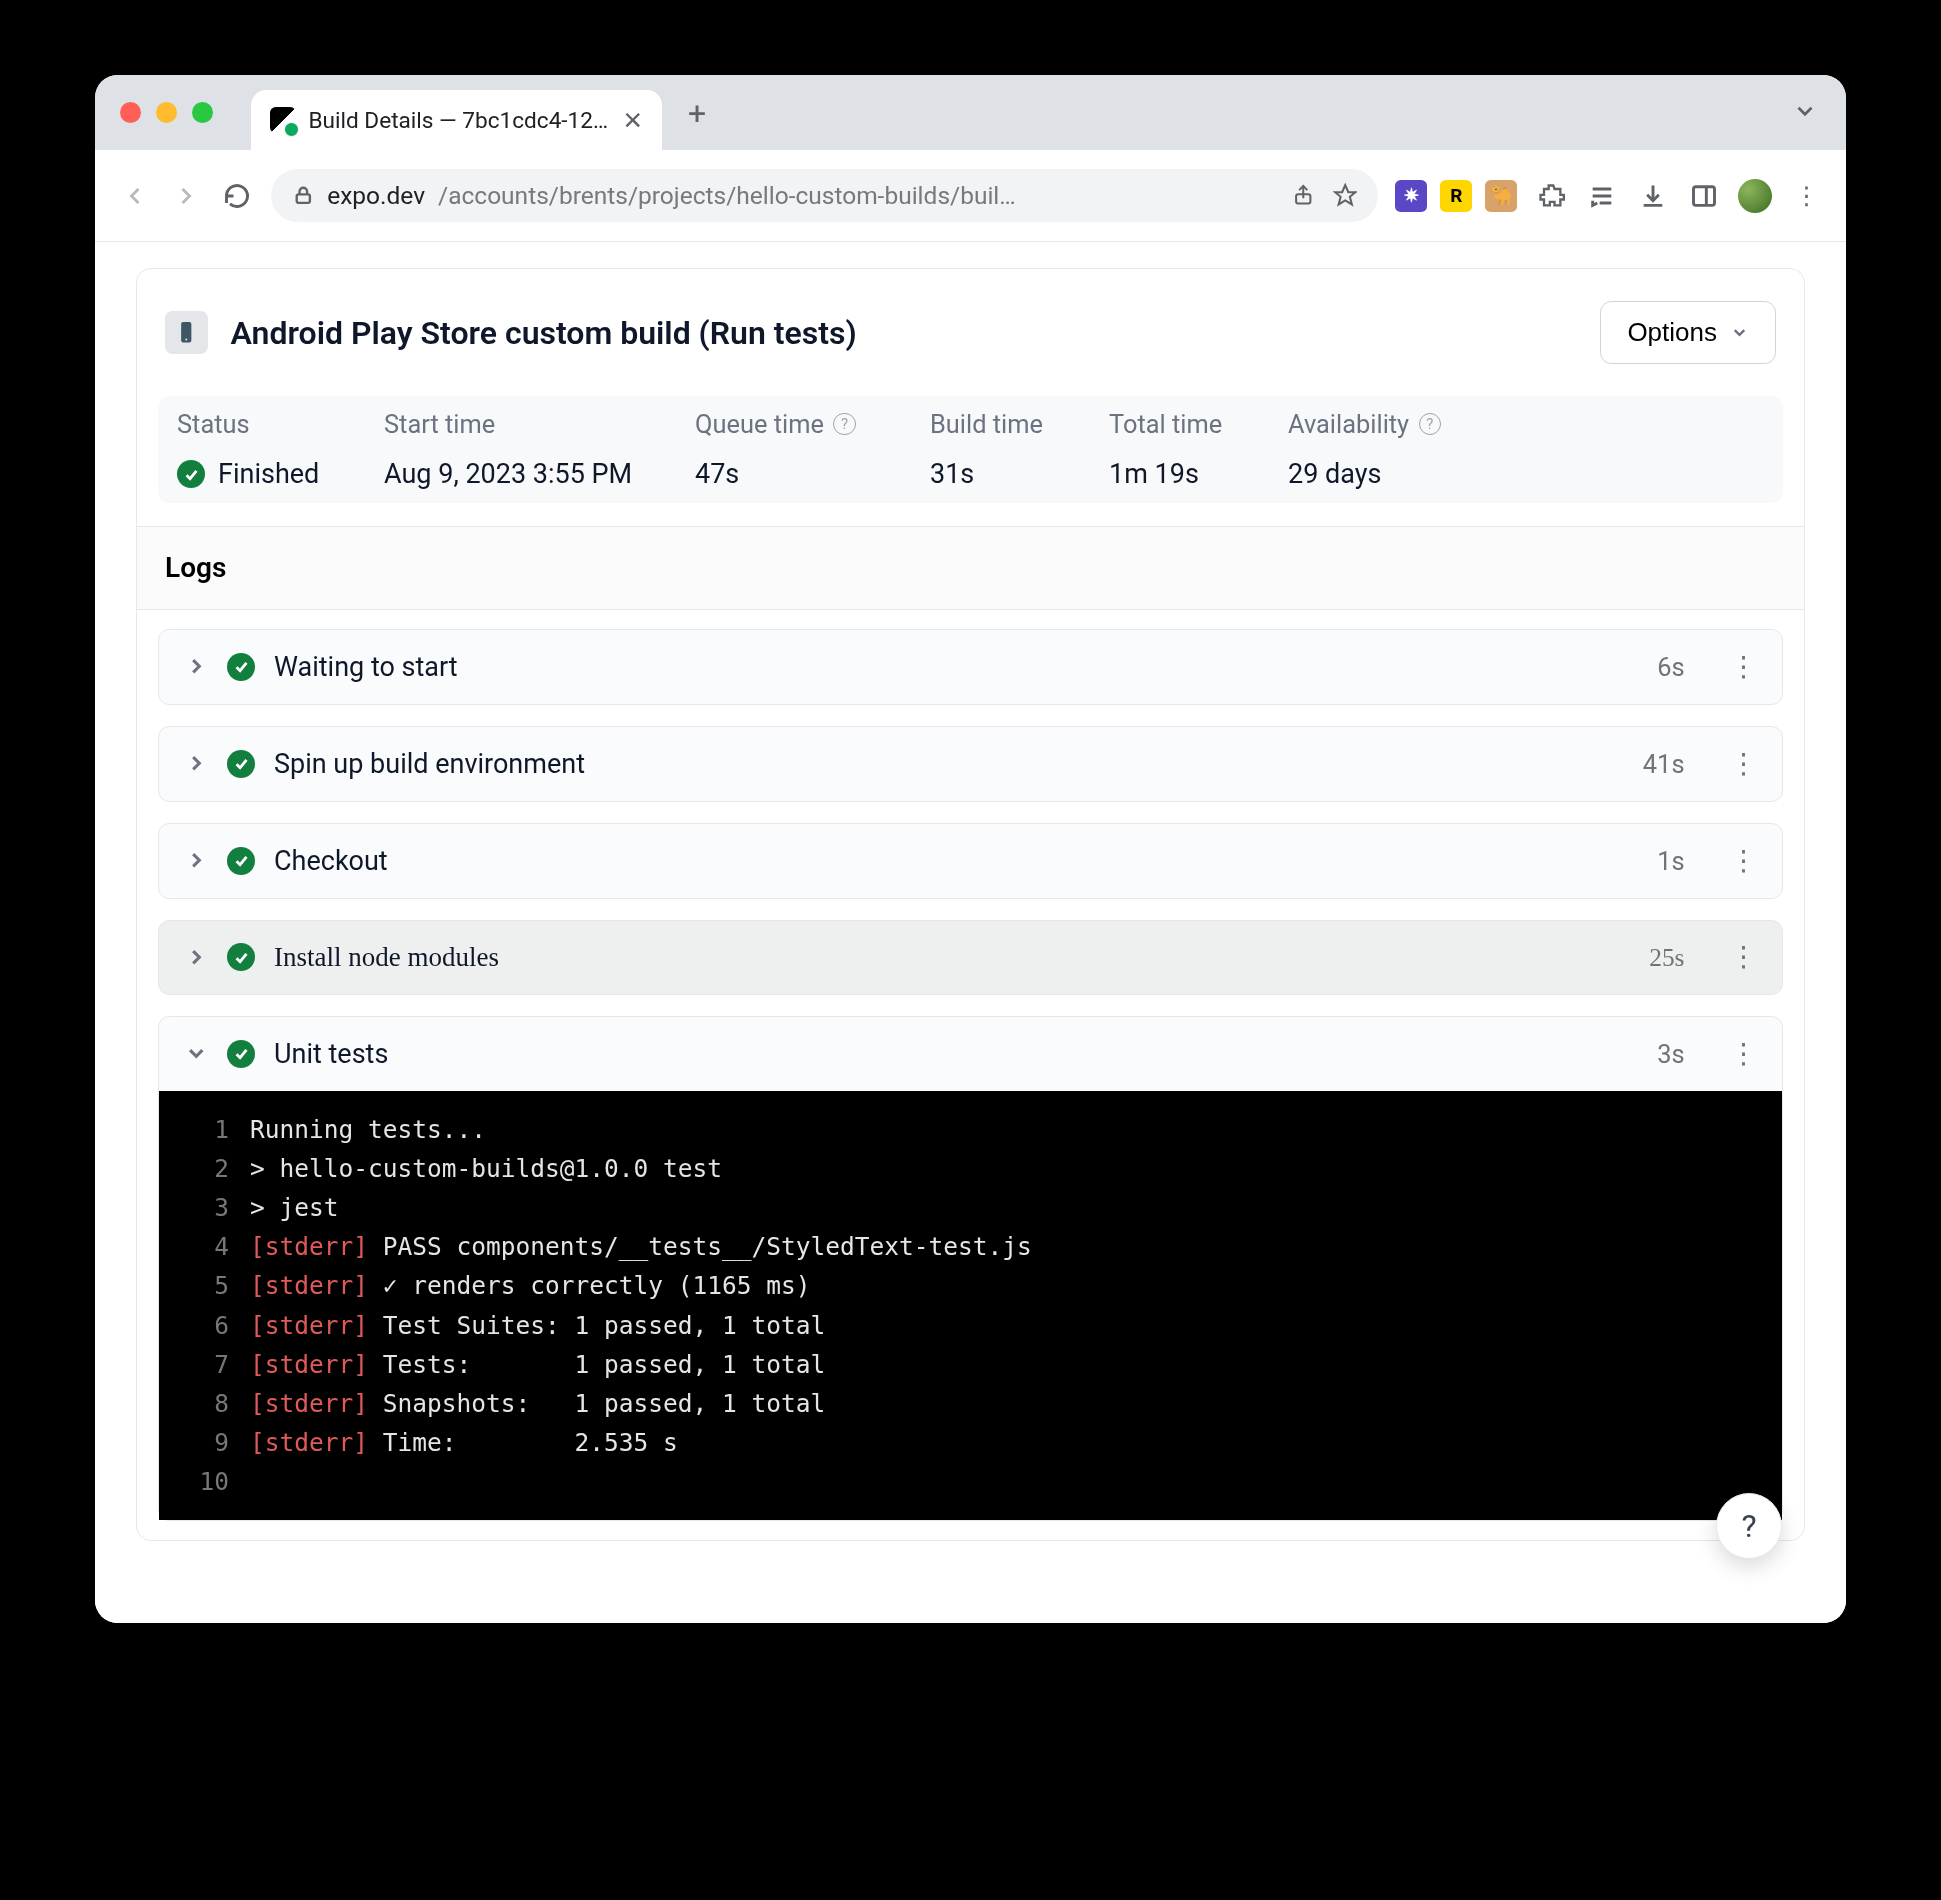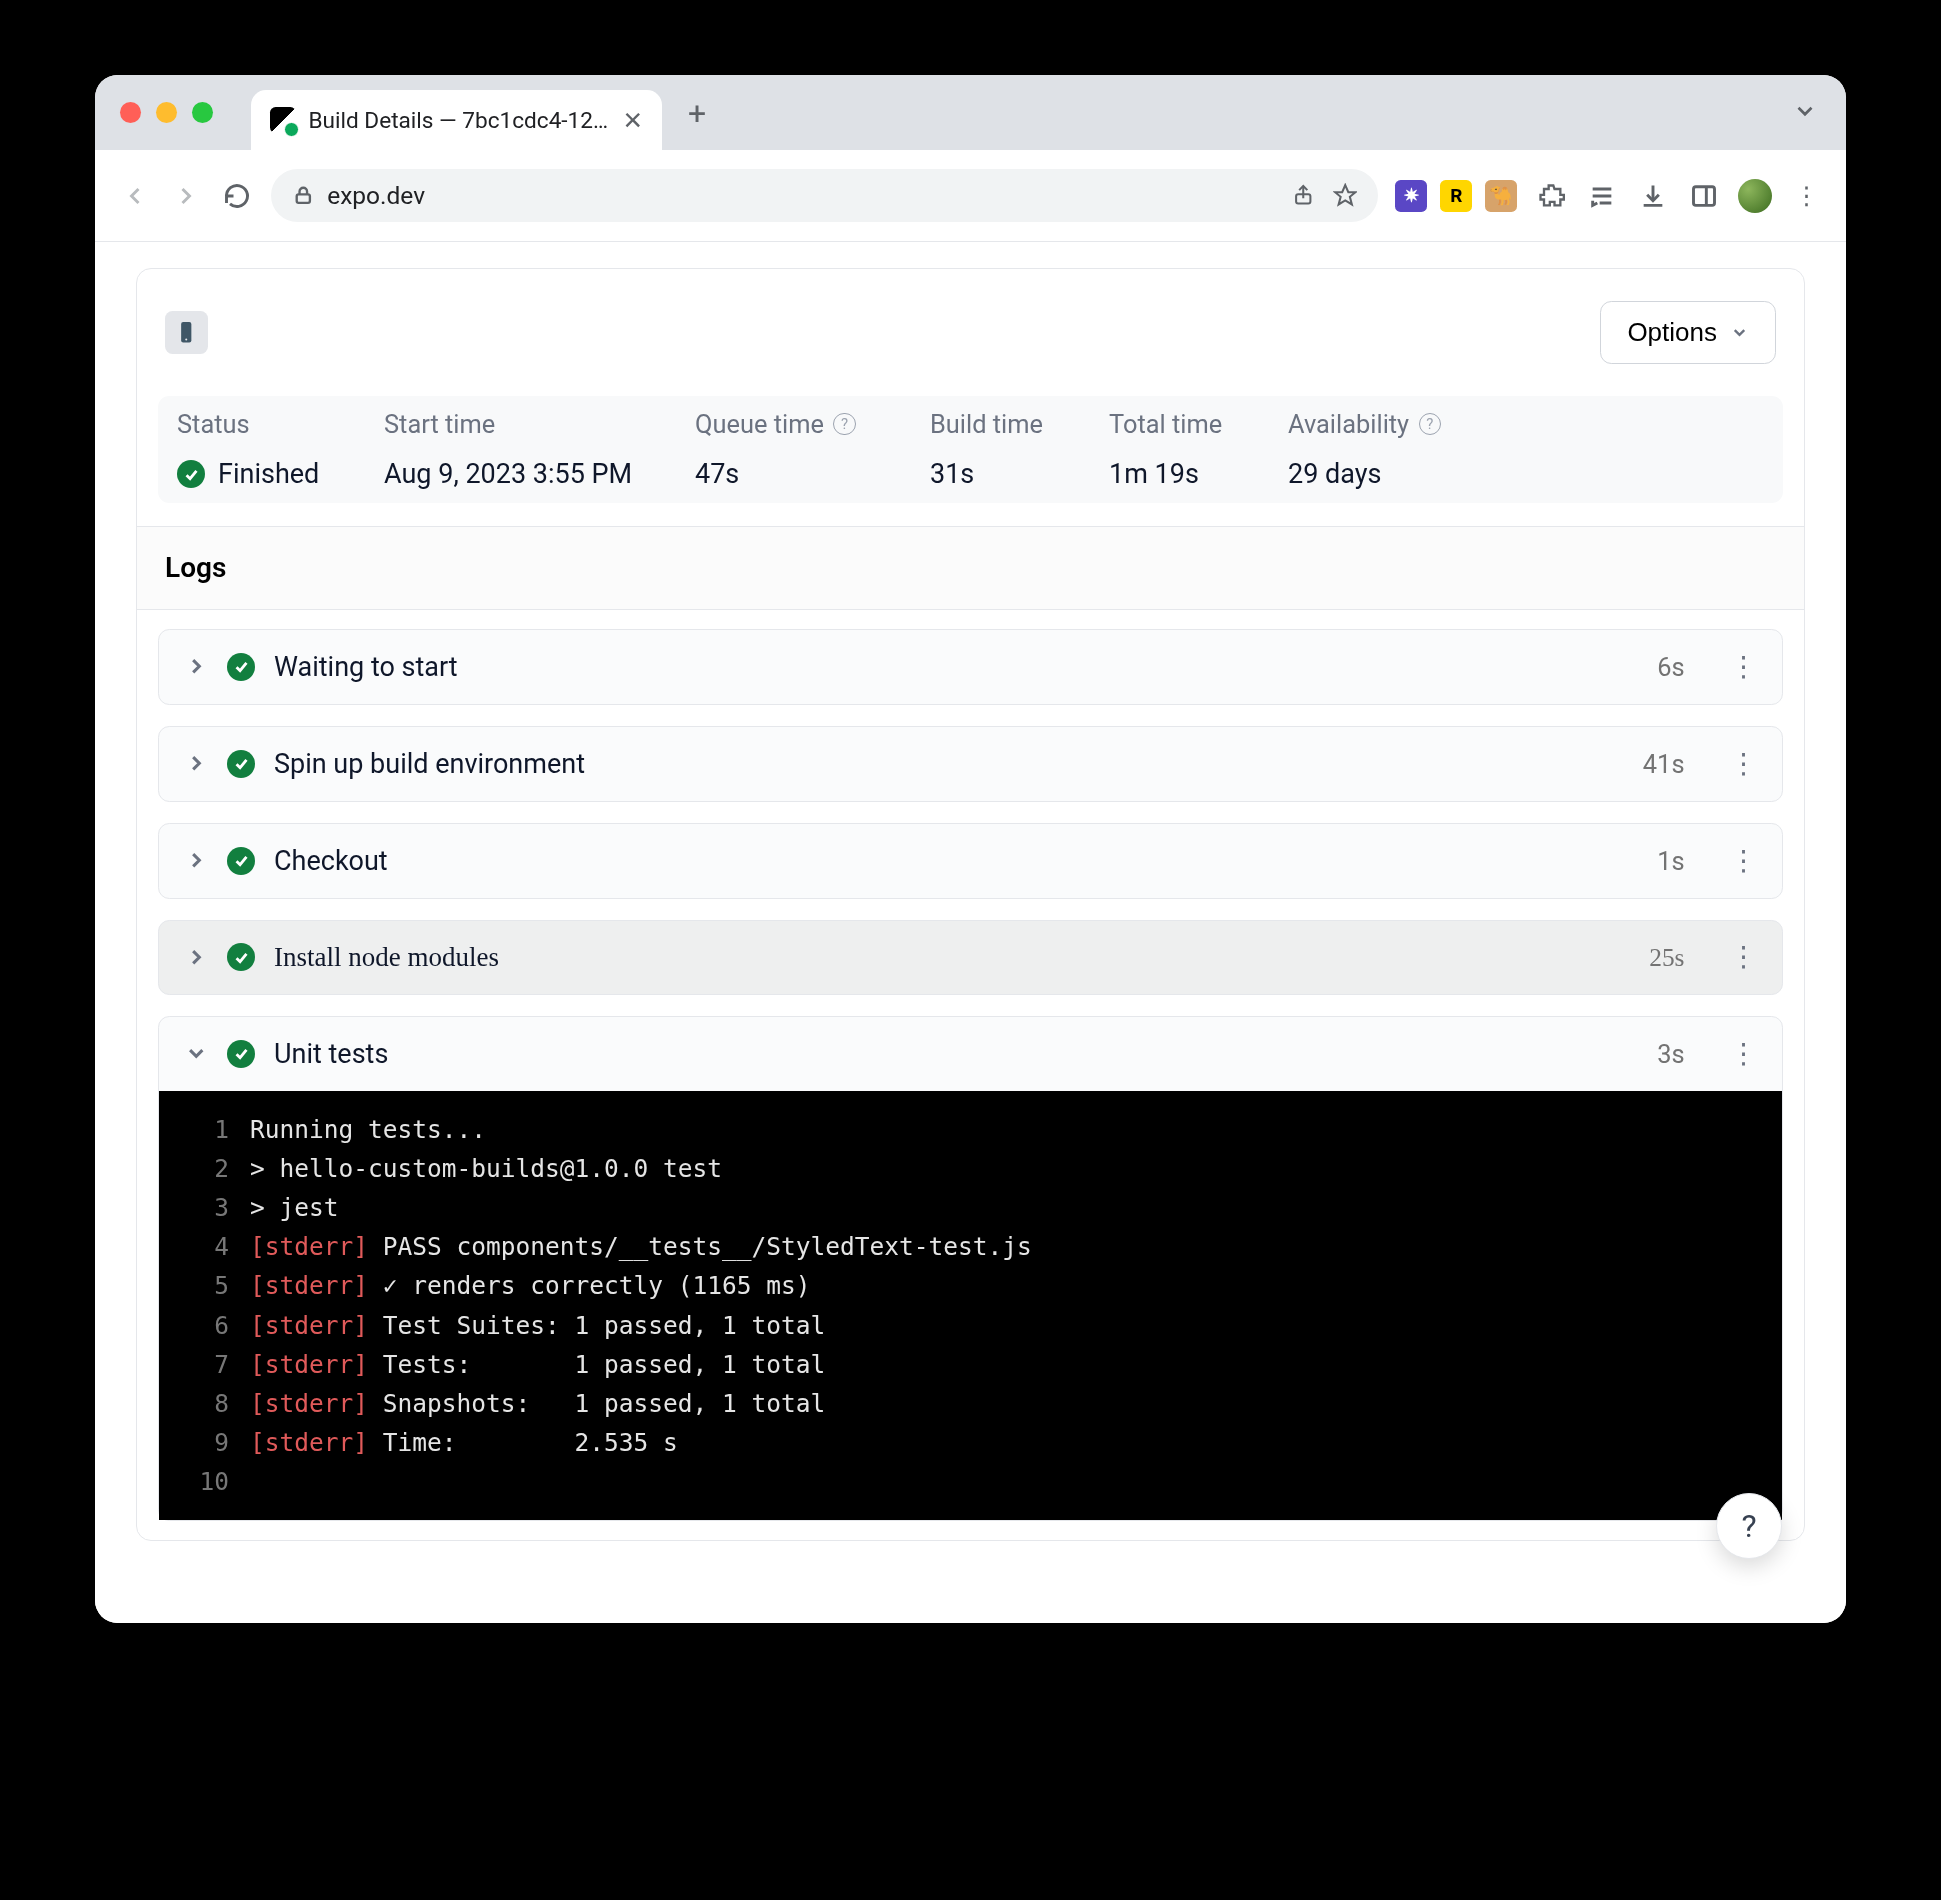--- a/index.html
+++ b/index.html
@@ -184,20 +184,21 @@
             <path d="M3 12a9 9 0 1 1 3 6.7"></path>
             <polyline points="3 18 3 12 9 12"></polyline>
           </svg>
     </div>
     <div class="addr">
       <svg width="22.6" height="22.6" viewBox="0 0 24 24" fill="none" stroke="#5f6368" stroke-width="2.5">
             <rect x="5" y="11" width="14" height="9" rx="2"></rect>
             <path d="M8 11V8a4 4 0 1 1 8 0v3"></path>
           </svg>
       <span class="domain">expo.dev</span>
+      <span class="path">/accounts/brents/projects/hello-custom-builds/buil…</span>
       <div class="addr-right">
         <svg width="24.5" height="24.5" viewBox="0 0 24 24" fill="none" stroke="currentColor" stroke-width="2">
               <path d="M12 3v12"></path>
               <polyline points="8 7 12 3 16 7"></polyline>
               <rect x="5" y="11" width="14" height="9" rx="2"></rect>
             </svg>
         <svg width="24.5" height="24.5" viewBox="0 0 24 24" fill="none" stroke="currentColor" stroke-width="2">
               <polygon points="12 2 15 9 22 9 16.5 13.5 18.5 21 12 17 5.5 21 7.5 13.5 2 9 9 9"></polygon>
             </svg>
       </div>
@@ -240,20 +241,21 @@
   <div class="page">
     <div class="card">
 
       <div class="card-header">
         <div class="platform-icon">
           <svg width="24.5" height="24.5" viewBox="0 0 24 24" fill="#3f5666">
                 <rect x="7" y="2" width="10" height="20" rx="2"></rect>
                 <circle cx="12" cy="19" r="1" fill="#e4e6ea"></circle>
               </svg>
         </div>
+        <div class="build-title">Android Play Store custom build (Run tests)</div>
         <button class="options-btn">
           <span>Options</span>
           <svg width="19" height="19" viewBox="0 0 24 24" fill="none" stroke="#6b7280" stroke-width="3">
                 <polyline points="6 9 12 15 18 9"></polyline>
               </svg>
         </button>
       </div>
 
       <div class="stats">
         <div class="label">Status</div>

